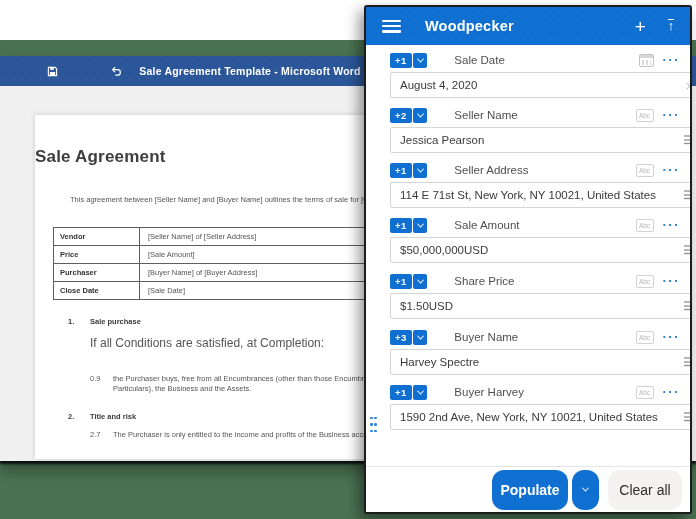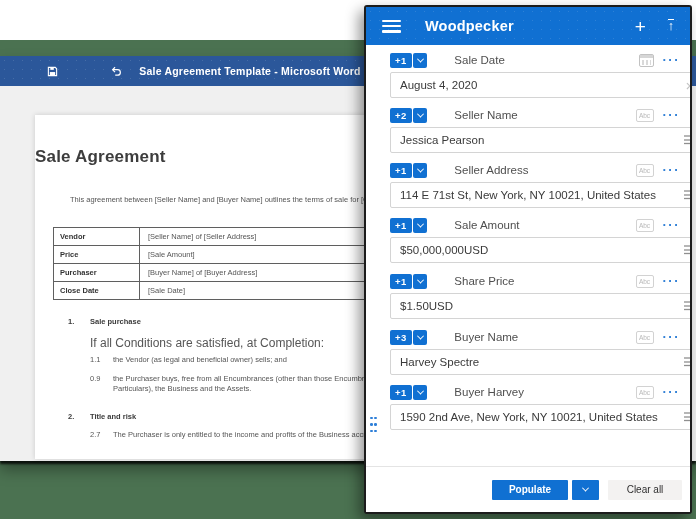--- a/index.html
+++ b/index.html
@@ -81,22 +81,22 @@
   .input-action { width:28px; height:100%; flex:none; display:flex; align-items:center; justify-content:center; cursor:pointer; }
   .clear-x { color:#c2c2c2; font-size:15px; line-height:1; cursor:pointer; }
 
   .drag-handle { position:absolute; left:3px; top:370px; width:9px; height:19px;
                  display:grid; grid-template-columns:repeat(2,1fr); grid-template-rows:repeat(3,1fr);
                  cursor:grab; }
   .drag-handle i { width:2.6px; height:2.6px; border-radius:50%; background:#2e7fd8; margin:auto; }
 
   .panel-footer { height:46px; flex:none; border-top:1px solid #e4e4e4; background:#fff;
                   display:flex; align-items:center; justify-content:flex-end; padding:0 8px; }
-  .btn { border:none; border-radius:1px; height:20px; font-family:"Liberation Sans", sans-serif;
-         font-size:10px; cursor:pointer; }
+  .btn { border:none; border-radius:12px; height:40px; font-family:"Liberation Sans", sans-serif;
+         font-size:14px; cursor:pointer; }
   .btn-populate { width:76px; background:#1070d2; color:#fff; font-weight:600; }
   .btn-populate-drop { width:27px; background:#1070d2; margin-left:4px; display:flex; align-items:center; justify-content:center; }
   .btn-clear { width:74px; background:#f3f2f1; color:#2f2f2f; margin-left:9px; }
 </style>
 </head>
 <body>
 
 <div id="scene">
 
   <div class="desktop-bg"></div>
@@ -142,24 +142,20 @@
           <td>[Sale Date]</td>
         </tr>
       </tbody>
         </table>
 
       <div class="doc-sec" style="top:202px">
         <span class="secnum">1.</span>
         <span>Sale purchase</span>
       </div>
       <div class="doc-par" style="top:221px">If all Conditions are satisfied, at Completion:</div>
-      <div class="doc-sub" style="top:240px">
-        <span class="subnum">1.1</span>
-        <span class="subtext">the Vendor (as legal and beneficial owner) sells; and</span>
-      </div>
       <div class="doc-sub" style="top:259px">
         <span class="subnum">0.9</span>
         <span class="subtext-wrap">the Purchaser buys, free from all Encumbrances (other than those Encumbrances listed in the Particulars), the Business and the Assets.</span>
       </div>
       <div class="doc-sec" style="top:297px">
         <span class="secnum">2.</span>
         <span>Title and risk</span>
       </div>
       <div class="doc-sub" style="top:315px">
         <span class="subnum">2.7</span>

